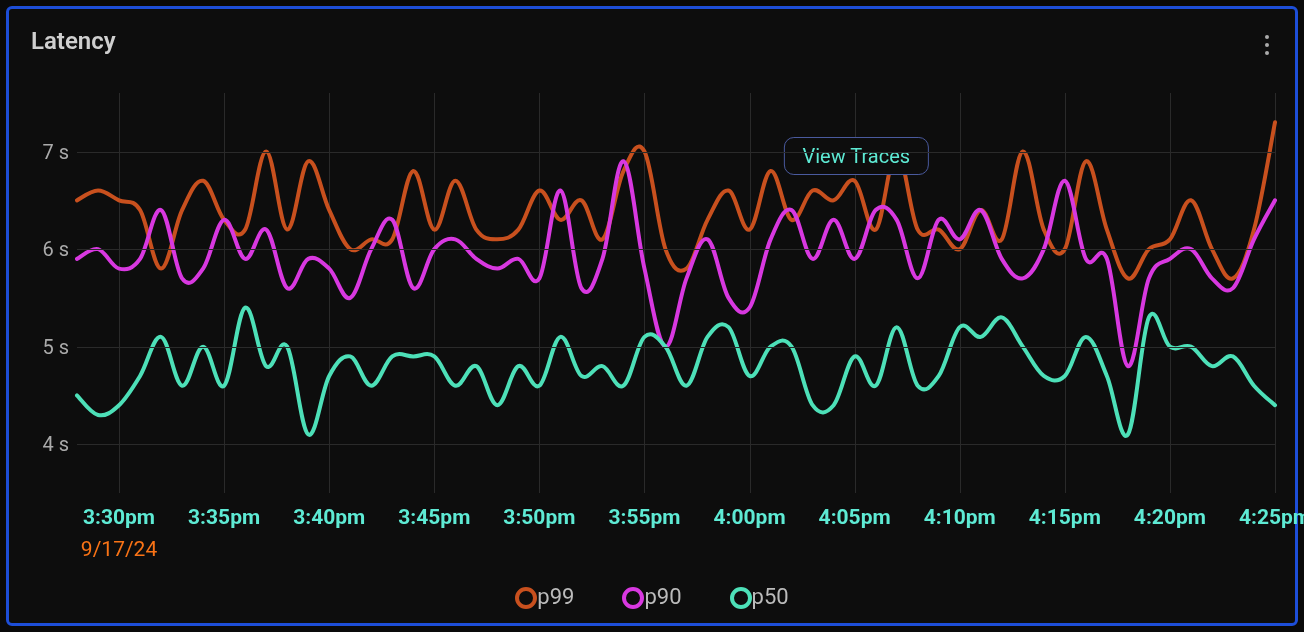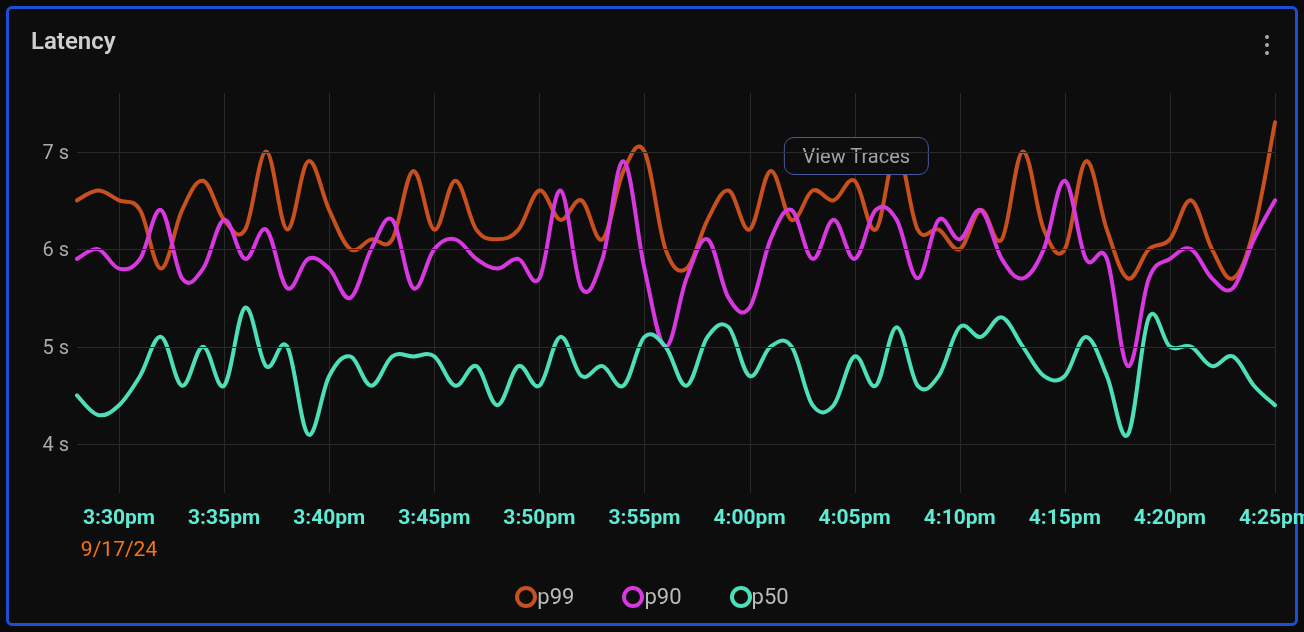--- a/index.html
+++ b/index.html
@@ -111,39 +111,39 @@
       left: 0;
     }
     .legend {
       display: flex;
       justify-content: center;
       gap: 48px;
       padding: 8px 0 14px 0;
     }
     .legend-item {
       display: flex;
-      align-items: center;
+      align-items: flex-end;
       gap: 0;
       cursor: pointer;
     }
     .legend-swatch {
       width: 22px;
       height: 22px;
       border-radius: 50%;
       border: 4px solid;
     }
     .legend-label {
       color: #bbb;
       font-size: 22px;
     }
     .view-traces-btn {
       position: absolute;
       background: #0d0d0d;
       border: 1.5px solid #4a5a9e;
-      color: #a3a3a3;
+      color: #5eead4;
       font-size: 20px;
       padding: 6px 18px;
       border-radius: 10px;
       cursor: pointer;
       font-family: inherit;
     }
   </style>
 </head>
 <body>
 

